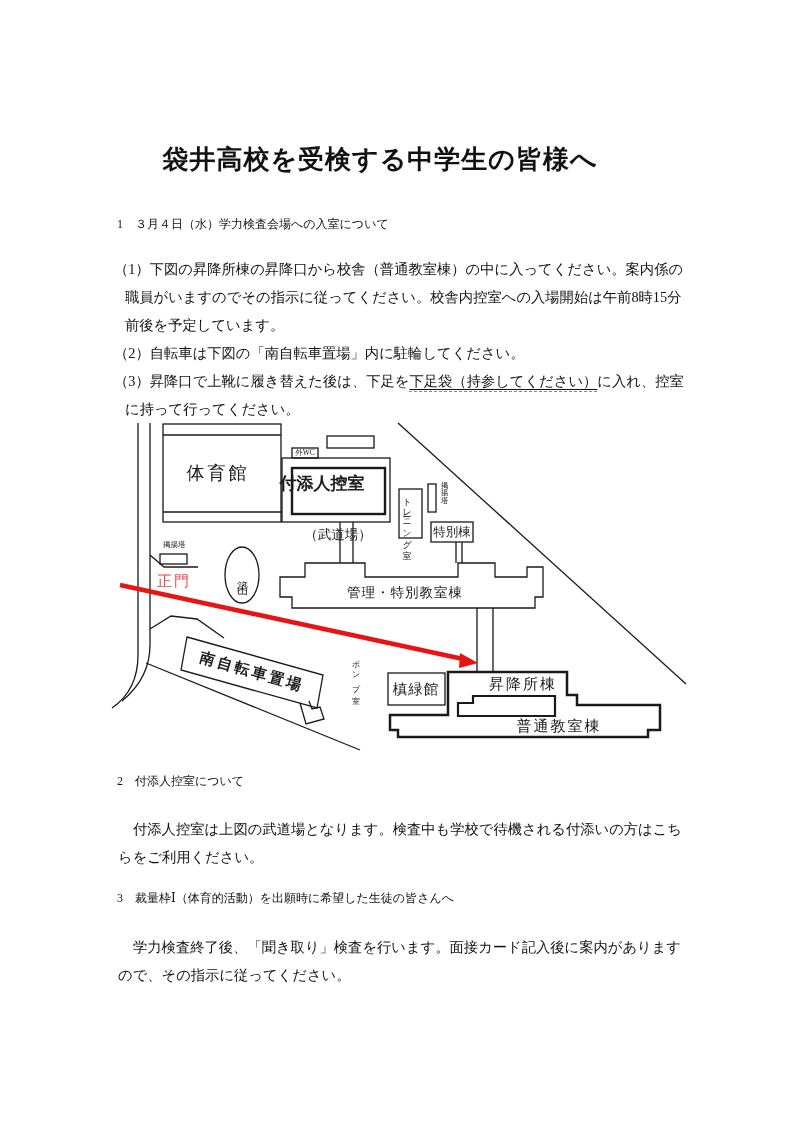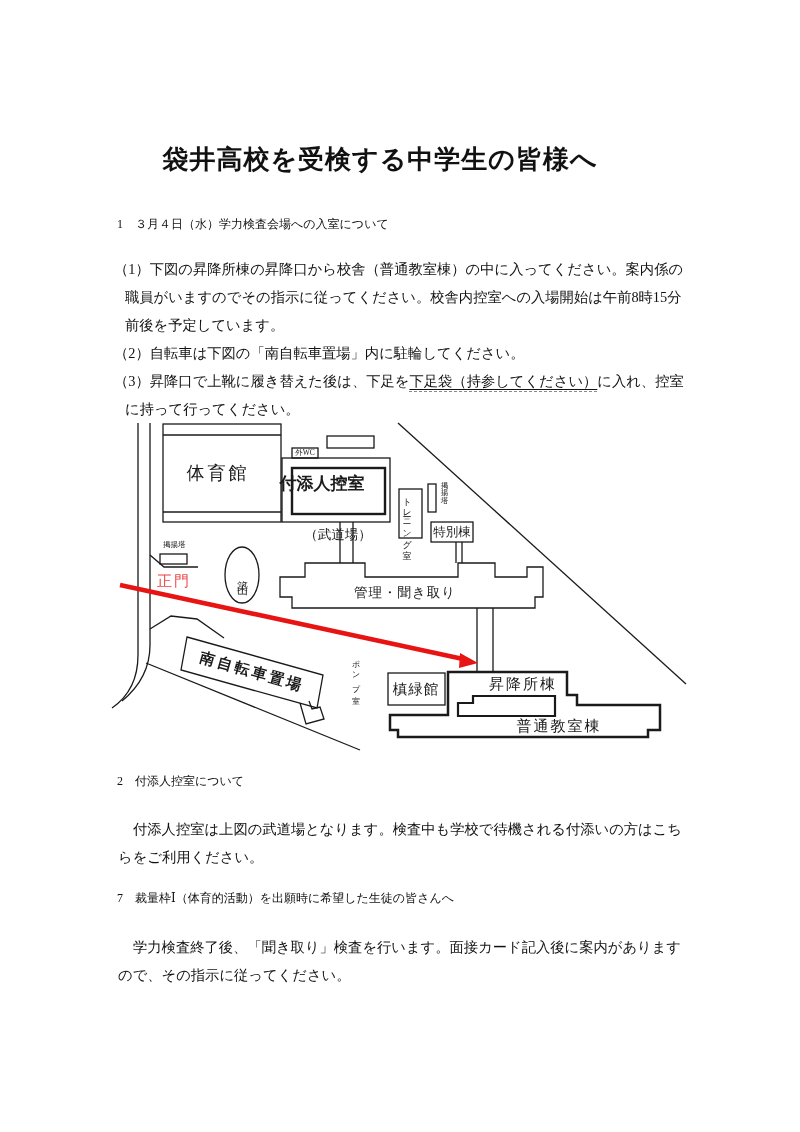--- a/index.html
+++ b/index.html
@@ -38,21 +38,21 @@
 <div class="abs body-text hang" style="left:114px; top:255px;">（1）下図の昇降所棟の昇降口から校舎（普通教室棟）の中に入ってください。案内係の職員がいますのでその指示に従ってください。校舎内控室への入場開始は午前8時15分前後を予定しています。</div>
 
 <div class="abs body-text hang" style="left:114px; top:339px;">（2）自転車は下図の「南自転車置場」内に駐輪してください。</div>
 
 <div class="abs body-text hang" style="left:114px; top:367px;"><span>（3）昇降口で上靴に履き替えた後は、下足を</span><span class="u-dash">下足袋（持参してください）</span><span>に入れ、控室に持って行ってください。</span></div>
 
 <div class="abs heading" style="left:117px; top:773px;">2　付添人控室について</div>
 
 <div class="abs body-text indent1" style="left:118px; top:815px; width:574px;">付添人控室は上図の武道場となります。検査中も学校で待機される付添いの方はこちらをご利用ください。</div>
 
-<div class="abs heading" style="left:117px; top:890px;">7　裁量枠Ⅰ（体育的活動）を出願時に希望した生徒の皆さんへ</div>
+<div class="abs heading" style="left:117px; top:890px;">3　裁量枠Ⅰ（体育的活動）を出願時に希望した生徒の皆さんへ</div>
 
 <div class="abs body-text indent1" style="left:118px; top:933px; width:574px;">学力検査終了後、「聞き取り」検査を行います。面接カード記入後に案内がありますので、その指示に従ってください。</div>
 
 <div class="abs map">
   <svg width="590" height="345" viewBox="0 0 590 345">
     <g fill="none" stroke="#1a1a1a" stroke-width="1.3">
 
       <path d="M 28,13 V 245 Q 28,280 2,298"></path>
       <path d="M 40,13 V 235 Q 40,268 12,291"></path>
 
@@ -107,19 +107,19 @@
   <div class="mlabel center" style="left:240px; top:32px; font-size:8px; letter-spacing:4px;margin-top:40px;">部室</div>
   <div class="mlabel center" style="left:195px; top:43px; font-size:7.5px;">外WC</div>
   <div class="mlabel center gothic" style="left:212px; top:73px; font-size:17px;">付添人控室</div>
   <div class="mlabel center" style="left:228px; top:92px; font-size:13.5px;margin-top:33px;">（武道場）</div>
   <div class="mlabel vtext" style="left:291px; top:82px; height:44px; font-size:9px; line-height:11px;">トレーニング室</div>
   <div class="mlabel vtext" style="left:329px; top:66px; font-size:7.5px; letter-spacing:7px;">掲揚塔</div>
   <div class="mlabel center" style="left:342px; top:122px; font-size:12.5px;">特別棟</div>
   <div class="mlabel center vtext" style="left:132px; top:165px; font-size:11px; letter-spacing:3px;">築山</div>
   <div class="mlabel" style="left:53px; top:130px; font-size:7.5px;">掲揚塔</div>
   <div class="mlabel" style="left:47px; top:162px; font-size:15px; letter-spacing:2px; color:#ef4444;">正門</div>
-  <div class="mlabel center" style="left:295px; top:183px; font-size:13.5px; letter-spacing:1px;">管理・聞き取り</div>
+  <div class="mlabel center" style="left:295px; top:183px; font-size:13.5px; letter-spacing:1px;">管理・特別教室棟</div>
   <div class="mlabel center gothic" style="left:142px; top:262px; font-size:15px; letter-spacing:3px; transform:translate(-50%,-50%) rotate(16deg);">南自転車置場</div>
   <div class="mlabel vtext" style="left:239px; top:244px; font-size:8px; letter-spacing:3px;">ポンプ室</div>
   <div class="mlabel center" style="left:306px; top:279px; font-size:14.5px; letter-spacing:1px;">槙緑館</div>
   <div class="mlabel center" style="left:413px; top:274px; font-size:15px; letter-spacing:2px;">昇降所棟</div>
   <div class="mlabel center" style="left:405px; top:316px; font-size:15px; letter-spacing:2px;margin-left:44px;">普通教室棟</div>
 </div>
 
 </body></html>

